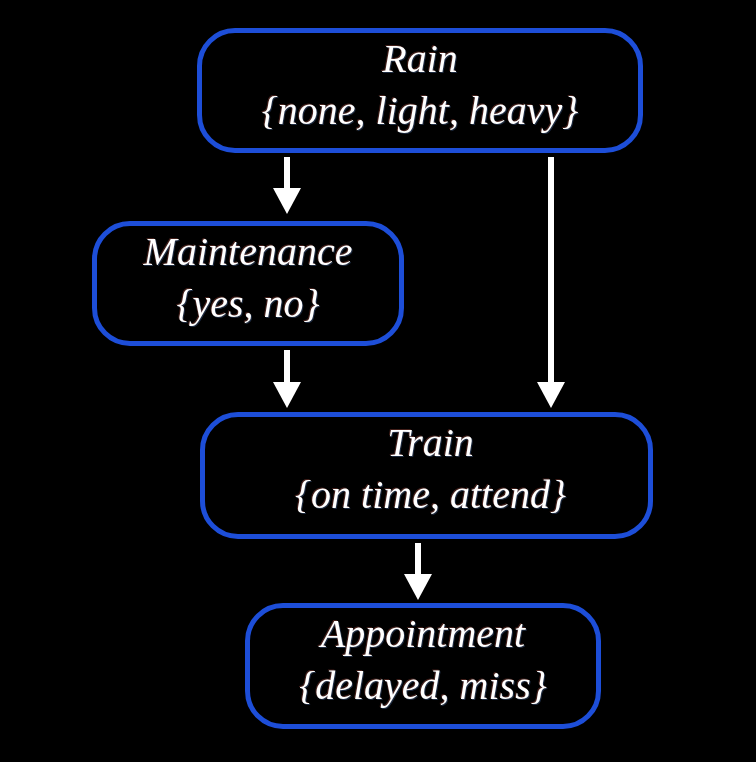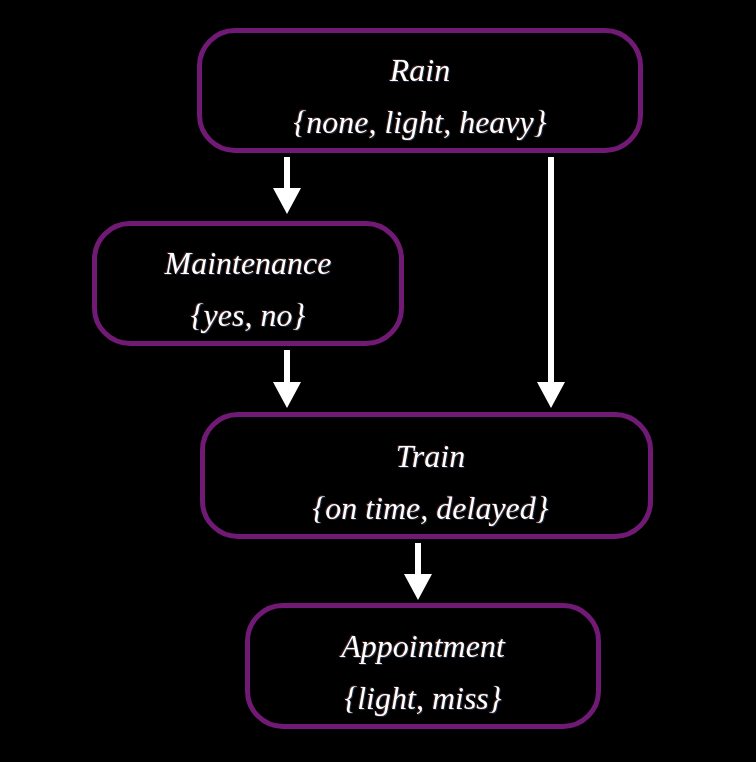--- a/index.html
+++ b/index.html
@@ -18,31 +18,31 @@
   .edges-layer {
     position: absolute;
     left: 0;
     top: 0;
     width: 756px;
     height: 762px;
   }
   .node {
     position: absolute;
     box-sizing: border-box;
-    border: 5px solid #701a75;
+    border: 5px solid #1d4ed8;
     border-radius: 38px;
     background: #000000;
     color: #ffffff;
     display: flex;
     flex-direction: column;
     align-items: center;
-    justify-content: flex-end;
+    justify-content: flex-start;
     text-align: center;
     font-style: italic;
-    font-size: 32px;
+    font-size: 40px;
     line-height: 52px;
     text-shadow: -1px -1px 0 rgba(255,120,100,0.25), 1px 1px 0 rgba(120,170,255,0.25);
   }
   .node .node-label { white-space: nowrap; }
   .node .node-values { white-space: nowrap; }
 
   .node-rain        { left: 197px; top: 28px;  width: 446px; height: 125px; }
   .node-maintenance { left: 92px;  top: 221px; width: 312px; height: 125px; }
   .node-train       { left: 200px; top: 412px; width: 453px; height: 127px; padding-left: 8px; }
   .node-appointment { left: 245px; top: 603px; width: 356px; height: 126px; }
@@ -80,21 +80,21 @@
     <div class="node-values">{none, light, heavy}</div>
   </div>
 
   <div class="node node-maintenance">
     <div class="node-label">Maintenance</div>
     <div class="node-values">{yes, no}</div>
   </div>
 
   <div class="node node-train">
     <div class="node-label">Train</div>
-    <div class="node-values">{on time, delayed}</div>
+    <div class="node-values">{on time, attend}</div>
   </div>
 
   <div class="node node-appointment">
     <div class="node-label">Appointment</div>
-    <div class="node-values">{light, miss}</div>
+    <div class="node-values">{delayed, miss}</div>
   </div>
 
 </div>
 
 </body></html>

